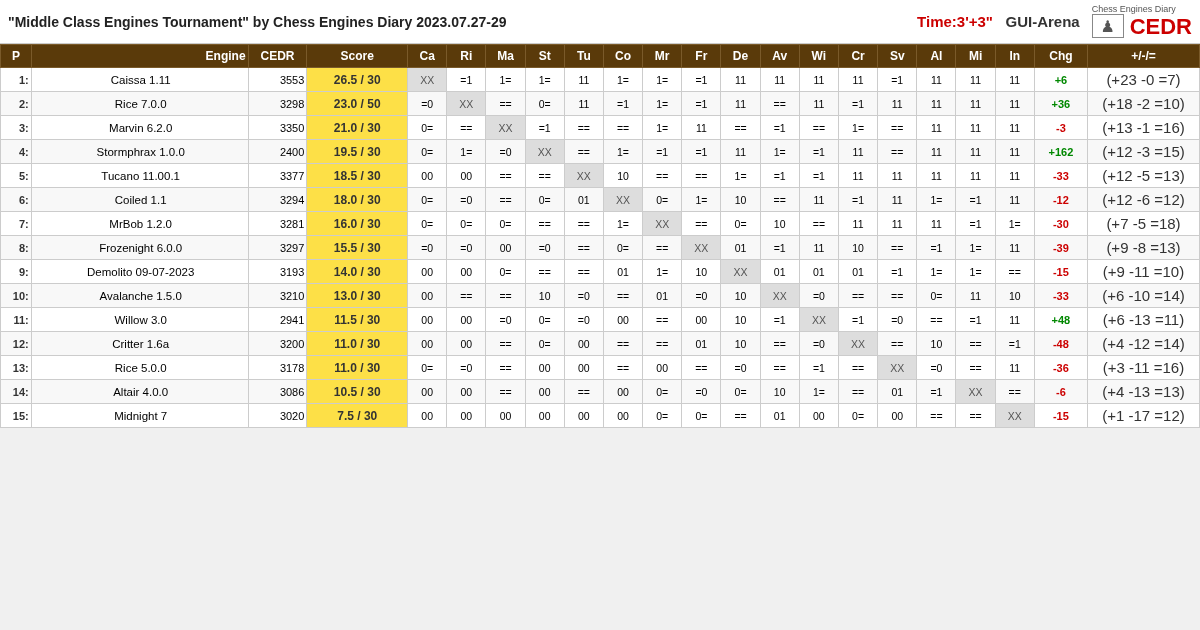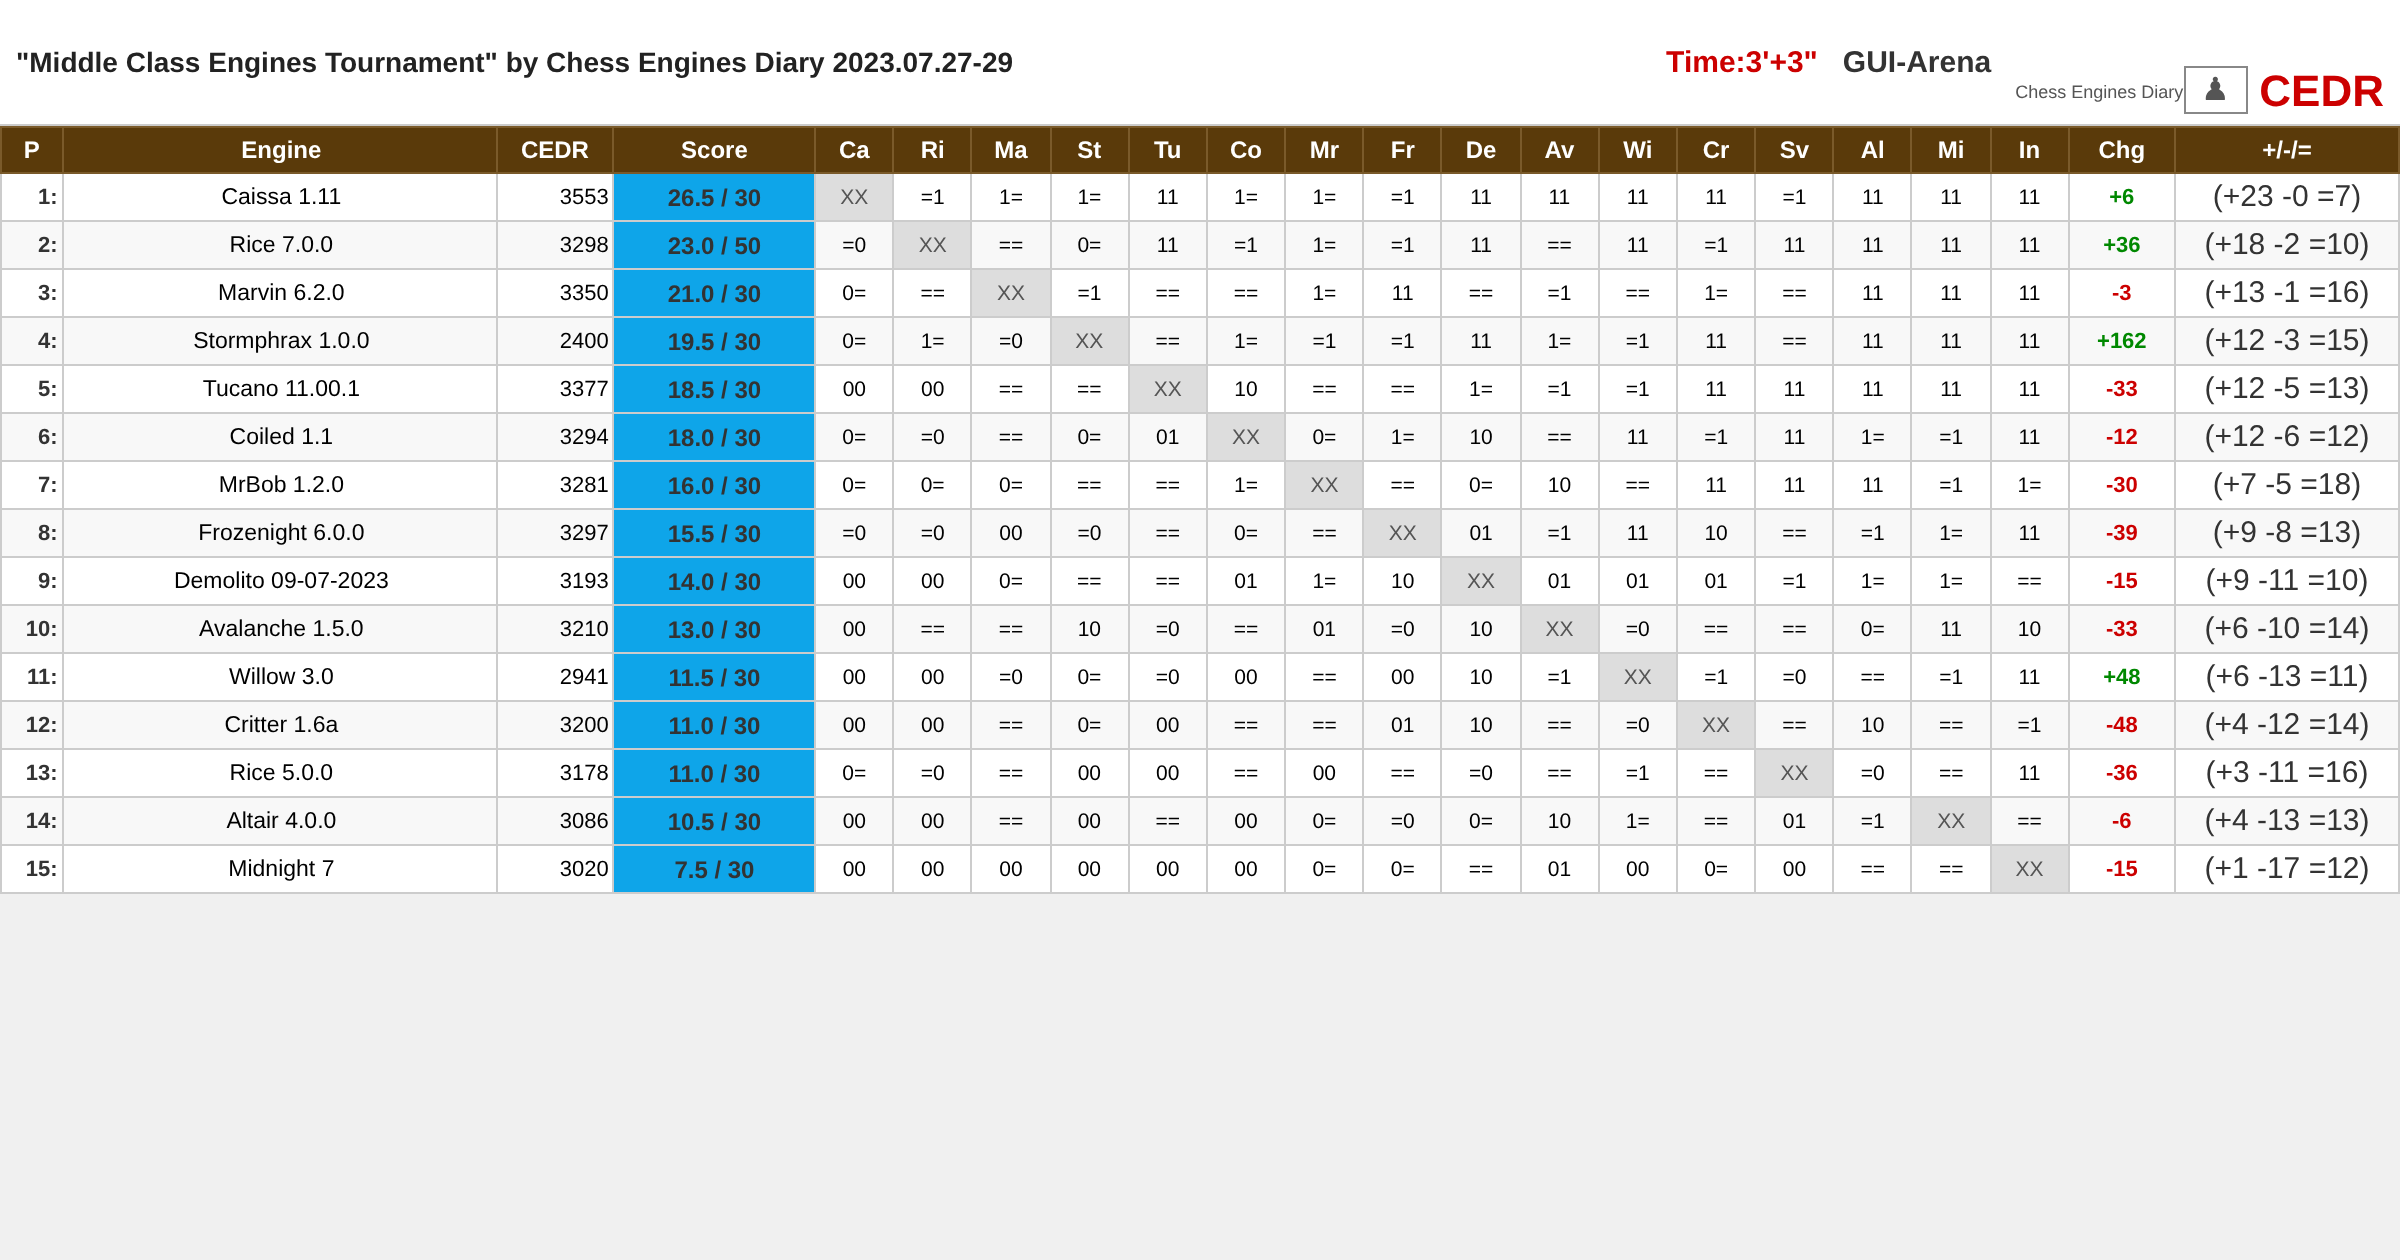--- a/index.html
+++ b/index.html
@@ -30,25 +30,24 @@
       gap: 12px;
     }
     .time-gui {
       font-size: 15px;
       font-weight: bold;
     }
     .time-part { color: #cc0000; }
     .gui-part { color: #333; }
     .cedr-logo {
       display: flex;
-      flex-direction: row;
-      align-items: center;
+      flex-direction: column;
+      align-items: flex-start;
       font-size: 10px;
       color: #555;
-      margin-top: 29px;
     }
     .cedr-logo .cedr-text {
       font-size: 22px;
       font-weight: bold;
       color: #cc0000;
       line-height: 1;
     }
     .cedr-icon {
       width: 32px;
       height: 24px;
@@ -68,40 +67,40 @@
       background: #5a3a0a;
       color: white;
     }
     thead th {
       padding: 4px 2px;
       text-align: center;
       font-size: 12px;
       border: 1px solid #7a5a2a;
       white-space: nowrap;
     }
-    thead th.engine-col { text-align: center; padding-left: 4px; }
+    thead th.engine-col { text-align: right; padding-left: 4px; }
     tbody tr {
       background: white;
     }
     tbody tr:nth-child(even) {
       background: #f8f8f8;
     }
     tbody td {
       padding: 3px 2px;
       text-align: center;
       border: 1px solid #ccc;
       font-size: 11px;
       white-space: nowrap;
       overflow: hidden;
     }
     tbody td.rank { font-weight: bold; color: #333; text-align: right; padding-right: 2px; }
     tbody td.engine-name { text-align: center; padding-left: 4px; font-size: 11.5px; }
     tbody td.cedr-val { text-align: right; }
     tbody td.score-val {
-      background: #0ea5e9;
+      background: #fde047;
       font-weight: bold;
       color: #333;
       font-size: 12px;
     }
     tbody td.xx { background: #dddddd; color: #555; }
     tbody td.chg-pos { color: #008800; font-weight: bold; }
     tbody td.chg-neg { color: #cc0000; font-weight: bold; }
     tbody td.result { font-size: 10.5px; }
     tbody td.plusminus { font-size: 15px; color: #333; }
     

